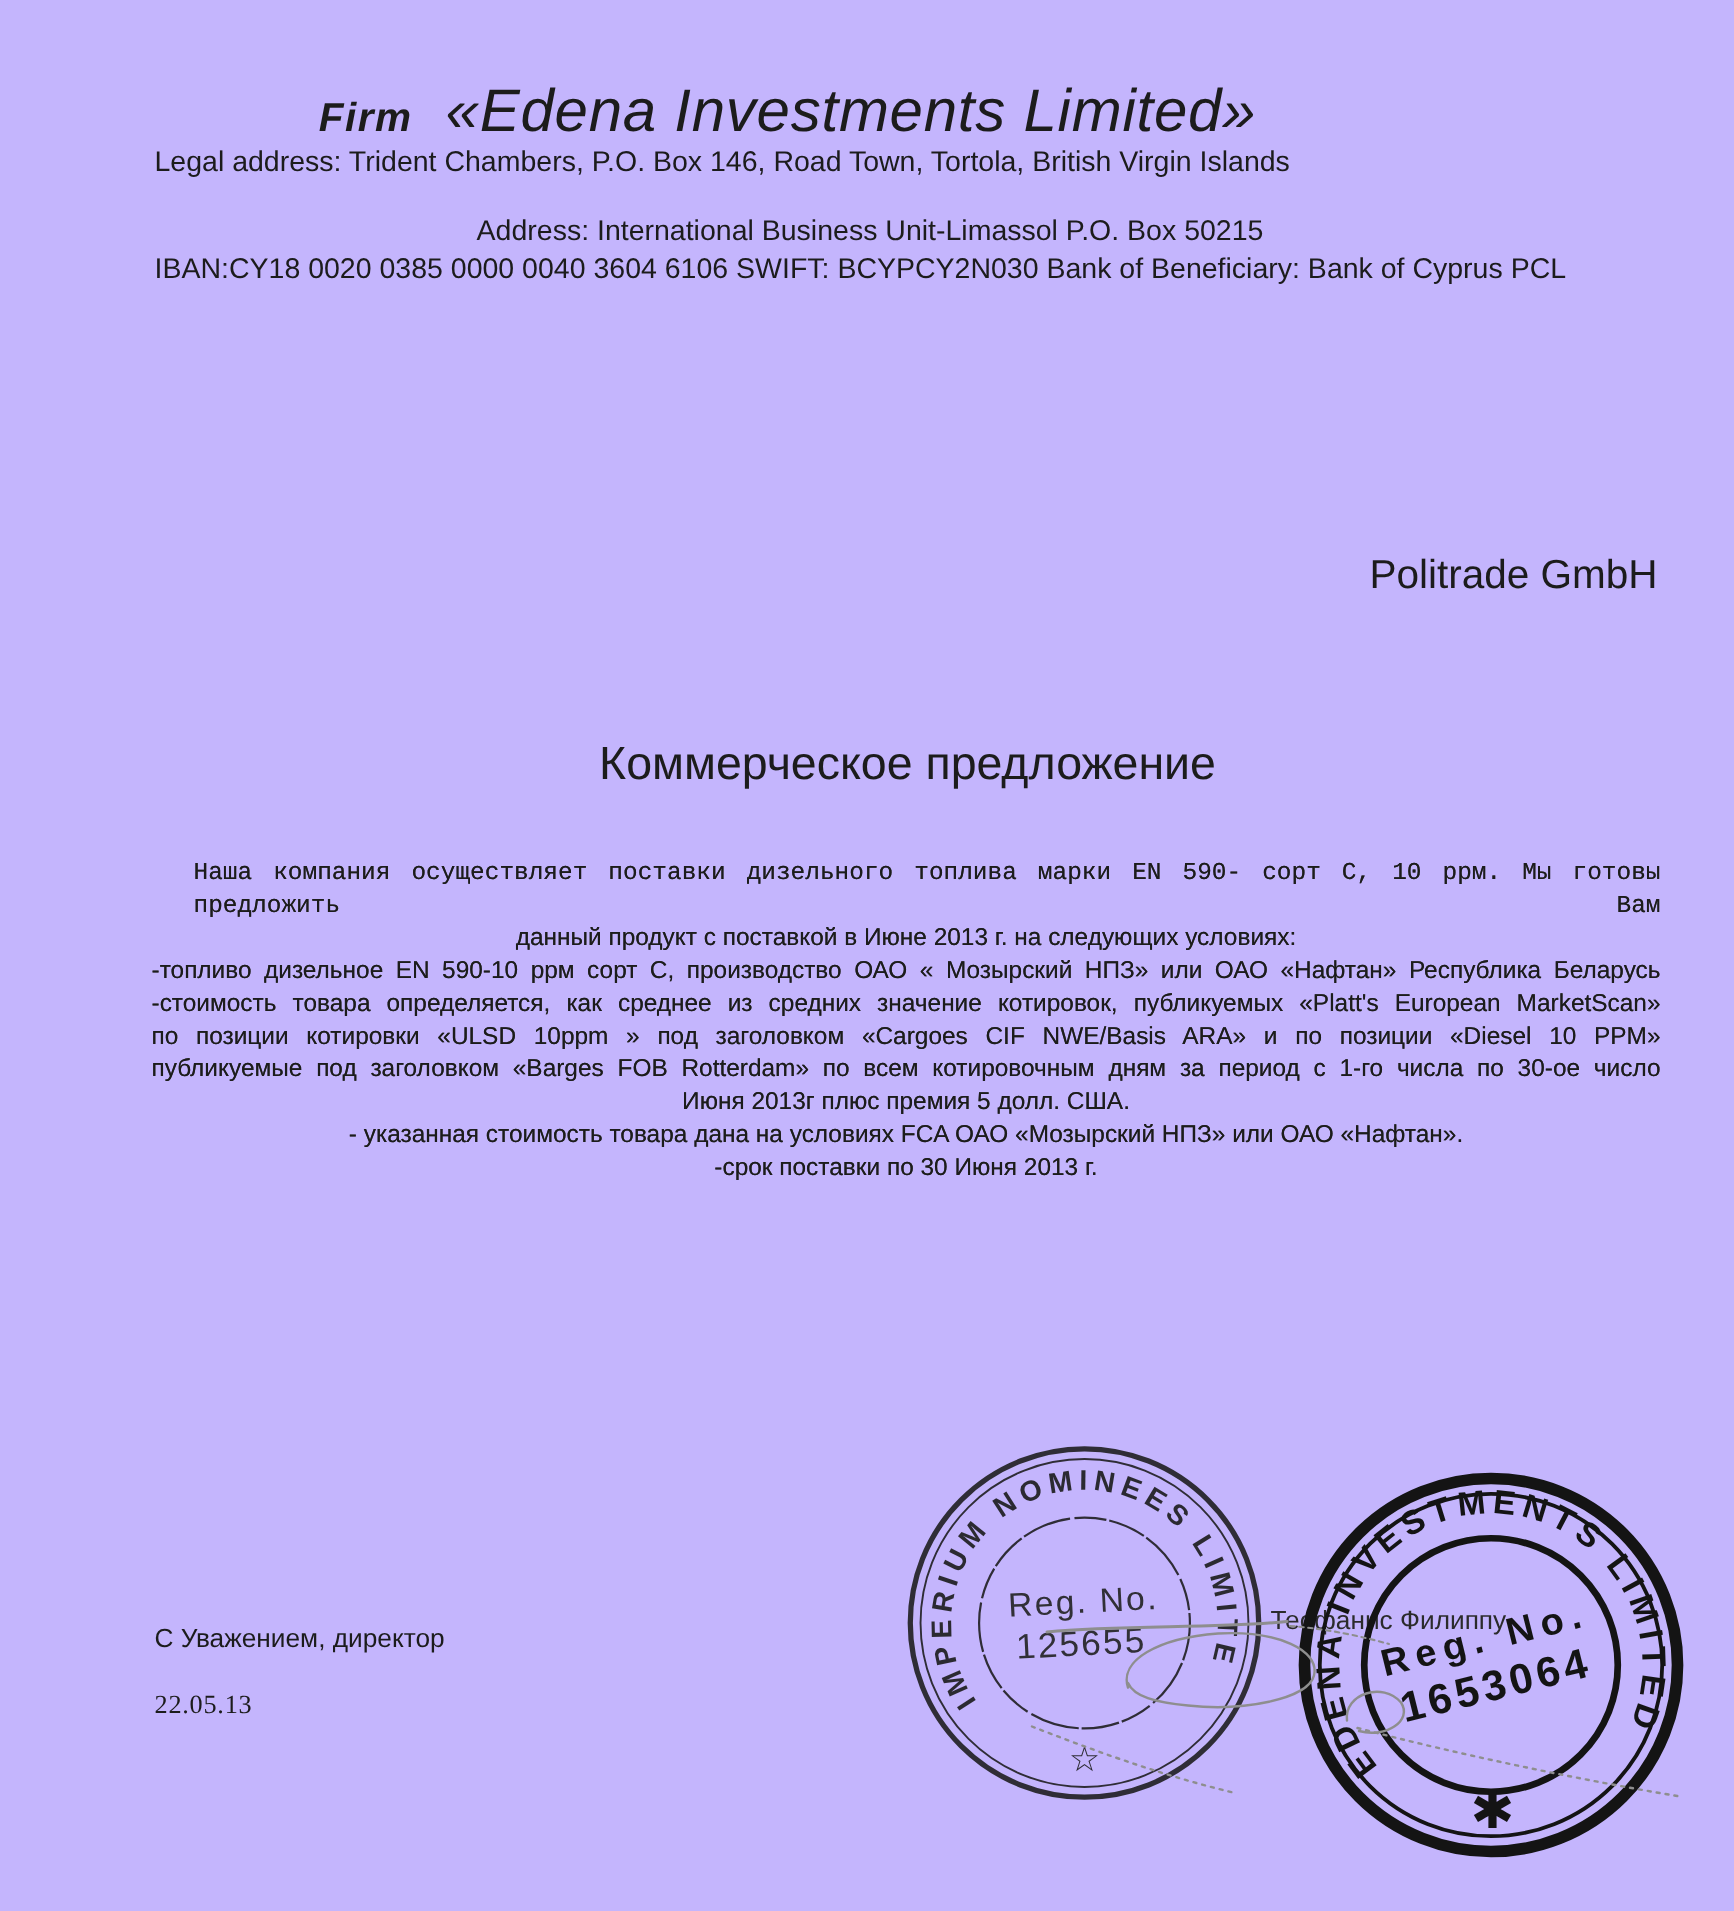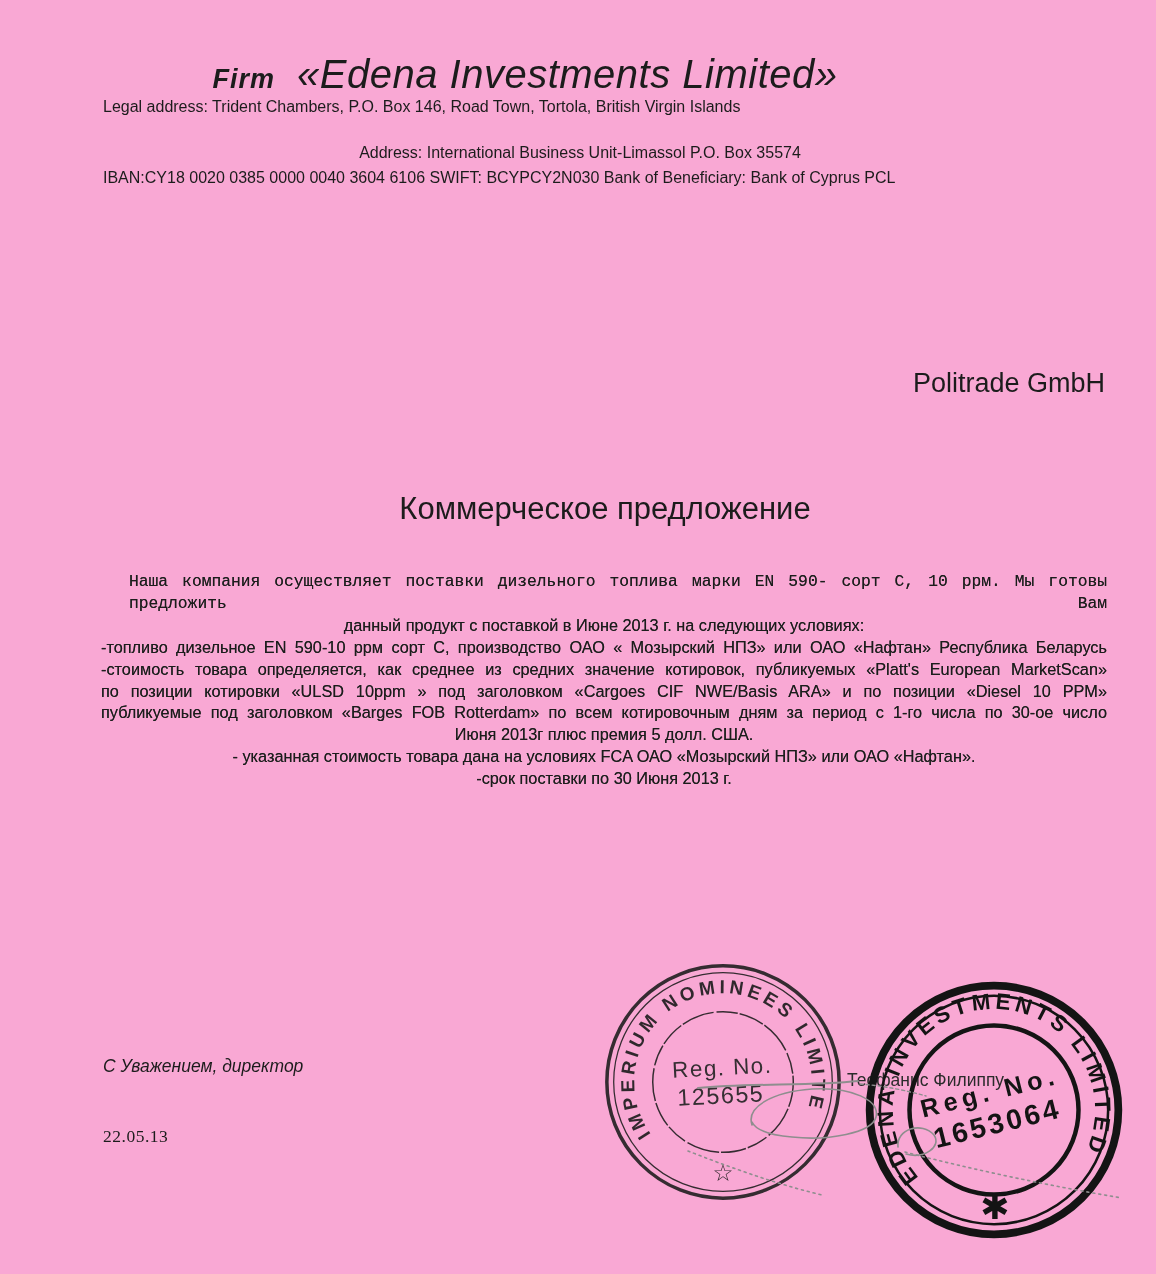--- a/index.html
+++ b/index.html
@@ -1,42 +1,42 @@
 <!DOCTYPE html>
 <html><head>
 <meta charset="utf-8">
 <style>
   html, body { margin: 0; padding: 0; background: #e8e8e8; }
   .page {
     position: relative;
     width: 1156px;
     height: 1274px;
     margin: 0 auto;
-    background: #f9a8d4;
+    background: #c4b5fd;
     overflow: hidden;
     font-family: "Liberation Sans", sans-serif;
     color: #1c1c1c;
   }
   .abs { position: absolute; }
 
   
   .hdr-title {
     left: 100px; top: 52px; width: 850px;
     text-align: center; white-space: nowrap;
   }
   .hdr-firm {
     font-style: italic; font-weight: bold;
     font-size: 27px; letter-spacing: 1px;
     margin-right: 22px; vertical-align: baseline;
   }
   .hdr-co {
     font-style: italic; font-weight: 500;
     font-size: 40px; letter-spacing: 0.5px;
   }
-  .hdr-line { font-size: 16px; white-space: nowrap; }
+  .hdr-line { font-size: 19px; white-space: nowrap; }
   .hdr-l2 { left: 103px; top: 98px; }
   .hdr-l3 { left: 103px; top: 121px; margin-top: 48px; }
   .hdr-l4 { left: 100px; top: 144px; width: 960px; text-align: center; }
 
   
   .recipient {
     top: 368px; right: 51px;
     font-size: 27px; white-space: nowrap;
   }
 
@@ -50,21 +50,21 @@
   .body-block {
     left: 101px; top: 571px; width: 1006px;
     font-size: 16.3px; line-height: 21.9px;
     text-shadow: 0 0 0.4px #444;
   }
   .bline { text-align: center; }
   .bline.j { text-align: justify; text-align-last: justify; }
   .bline.indent { padding-left: 28px; font-family: Liberation Mono, monospace; }
 
   
-  .closing { left: 103px; top: 1056px; font-size: 17.5px; font-style: italic; }
+  .closing { left: 103px; top: 1082px; font-size: 17.5px; }
   .doc-date {
     left: 103px; top: 1126px;
     font-family: "Liberation Serif", serif; font-size: 17.5px;
     letter-spacing: 0.5px;
   }
 
   
   .signer-name {
     left: 847px; top: 1070px;
     font-size: 17.5px; color: #2b2b2b;
@@ -78,21 +78,21 @@
 </head>
 <body>
 
 <div class="page">
 
   <div class="abs hdr-title">
     <span class="hdr-firm">Firm</span><span class="hdr-co">«Edena Investments Limited»</span>
   </div>
   <div class="abs hdr-line hdr-l2">Legal address: Trident Chambers,  P.O. Box 146,  Road Town, Tortola,  British Virgin Islands</div>
   <div class="abs hdr-line hdr-l3">IBAN:CY18 0020 0385 0000 0040 3604 6106 SWIFT: BCYPCY2N030 Bank of Beneficiary: Bank of Cyprus PCL</div>
-  <div class="abs hdr-line hdr-l4">Address: International Business Unit-Limassol P.O. Box 35574</div>
+  <div class="abs hdr-line hdr-l4">Address: International Business Unit-Limassol P.O. Box 50215</div>
 
   <div class="abs doc-title">Коммерческое предложение</div>
 
   <div class="abs recipient">Politrade GmbH</div>
 
   <div class="abs body-block">
     <div class="bline j indent">Наша компания осуществляет поставки дизельного топлива марки EN 590- сорт С, 10 ррм. Мы готовы предложить Вам</div>
     <div class="bline">данный продукт с поставкой в Июне 2013 г.  на следующих условиях:</div>
     <div class="bline j">-топливо дизельное EN 590-10 ррм сорт С, производство ОАО « Мозырский НПЗ» или ОАО «Нафтан» Республика Беларусь</div>
     <div class="bline j">-стоимость товара определяется, как среднее из средних значение котировок, публикуемых «Platt's European MarketScan»</div>

